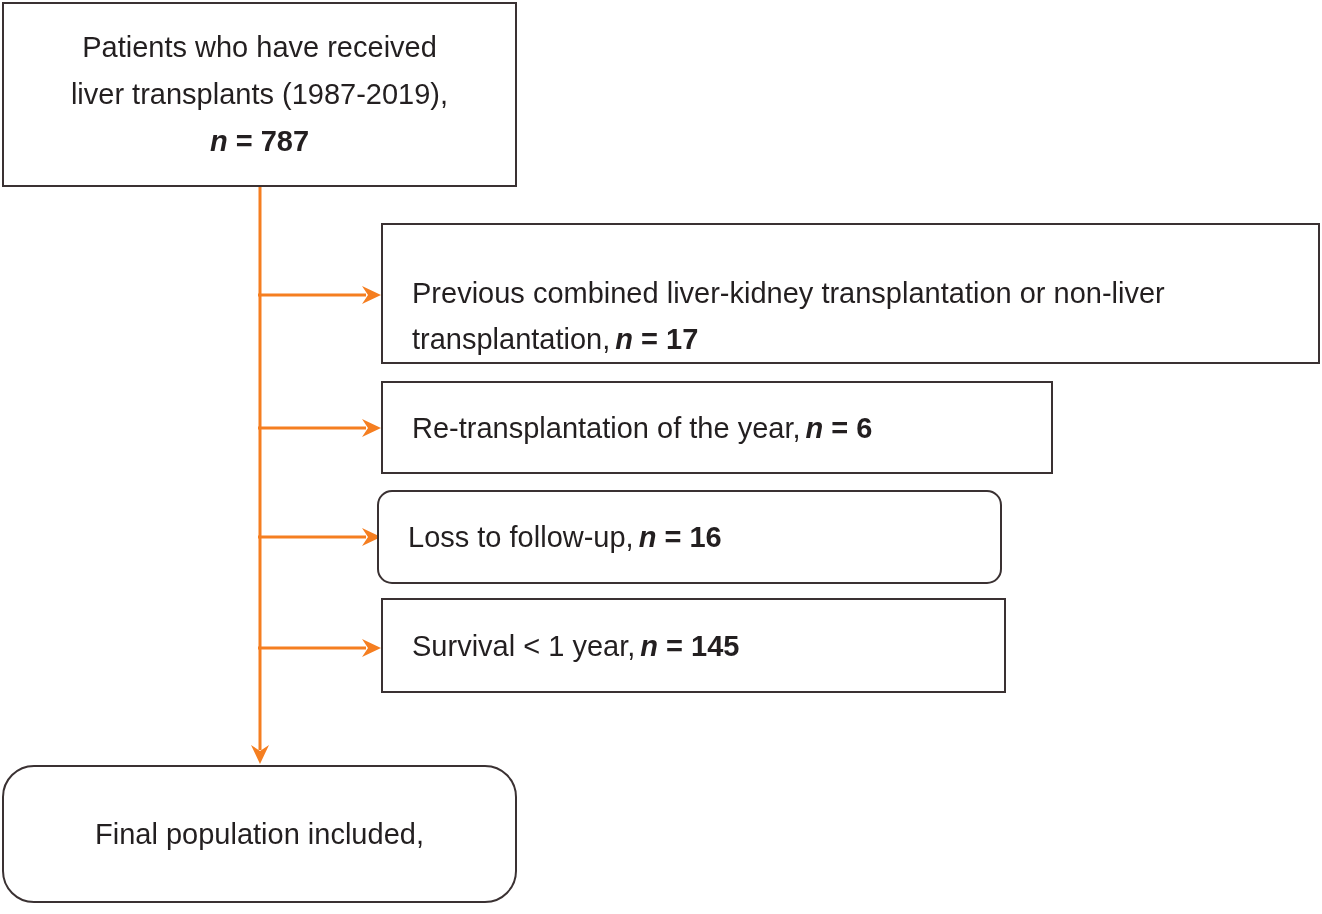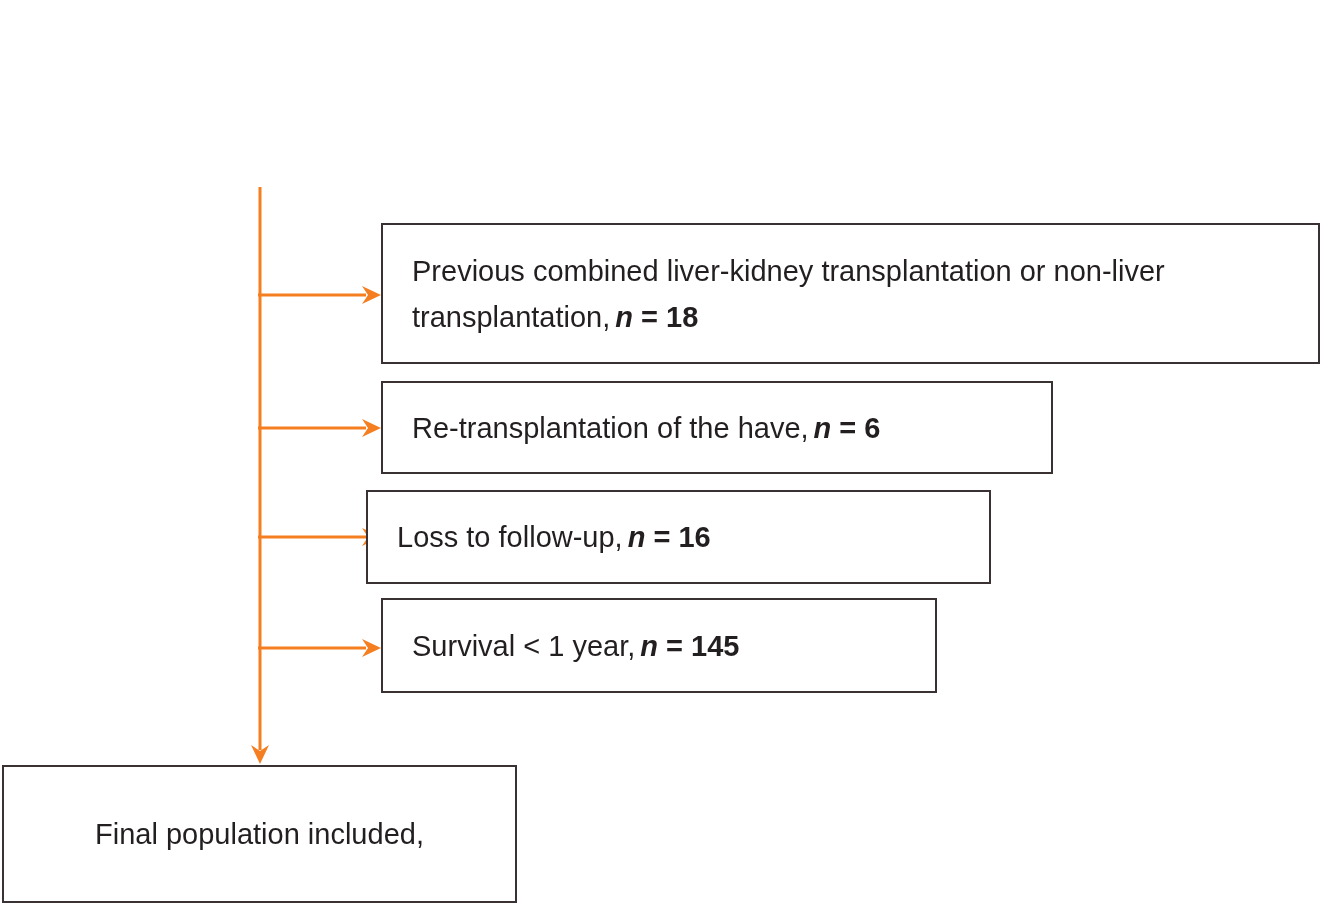--- a/index.html
+++ b/index.html
@@ -77,35 +77,42 @@
     <line x1="258" y1="537" x2="366" y2="537"></line>
     <line x1="258" y1="648" x2="366" y2="648"></line>
 
     <polygon points="381,295 362,286 368,295 362,304"></polygon>
     <polygon points="381,428 362,419 368,428 362,437"></polygon>
     <polygon points="381,537 362,528 368,537 362,546"></polygon>
     <polygon points="381,648 362,639 368,648 362,657"></polygon>
     <polygon points="260,764 251,745 260,751 269,745"></polygon>
   </svg>
 
+  <div class="box centerbox" style="left:2px; top:2px; width:515px; height:185px;">
+    <div>Patients who have received</div>
+    <div>liver transplants (1987-2019),</div>
+    <div>
+      <span class="nsym" style="margin-left:0">n</span><span class="nval"> = 787</span>
+    </div>
+  </div>
 
-  <div class="box exclbox" style="left:381px; top:223px; width:939px; height:141px;">
+  <div class="box exclbox" style="left:381px; top:223px; width:939px; height:141px;align-items:flex-end;">
     <div class="inner"><span class="t">Previous combined liver-kidney transplantation or non-liver
-transplantation,</span><span class="nsym">n</span><span class="nval"> = 18</span></div>
+transplantation,</span><span class="nsym">n</span><span class="nval"> = 17</span></div>
   </div>
 
   <div class="box exclbox" style="left:381px; top:381px; width:672px; height:93px;">
-    <div class="inner"><span class="t">Re-transplantation of the have,</span><span class="nsym">n</span><span class="nval"> = 6</span></div>
+    <div class="inner"><span class="t">Re-transplantation of the year,</span><span class="nsym">n</span><span class="nval"> = 6</span></div>
   </div>
 
-  <div class="box exclbox" style="left:366px; top:490px; width:625px; height:94px;">
+  <div class="box exclbox" style="left:377px; top:490px; width:625px; height:94px;border-radius:15px;">
     <div class="inner"><span class="t">Loss to follow-up,</span><span class="nsym">n</span><span class="nval"> = 16</span></div>
   </div>
 
-  <div class="box exclbox" style="left:381px; top:598px; width:556px; height:95px;">
+  <div class="box exclbox" style="left:381px; top:598px; width:625px; height:95px;">
     <div class="inner"><span class="t">Survival &lt; 1 year,</span><span class="nsym">n</span><span class="nval"> = 145</span></div>
   </div>
 
-  <div class="box centerbox" style="left:2px; top:765px; width:515px; height:138px;">
+  <div class="box centerbox" style="left:2px; top:765px; width:515px; height:138px;border-radius:32px;">
     <div>Final population included,</div>
   </div>
 
 </div>
 
 </body></html>

